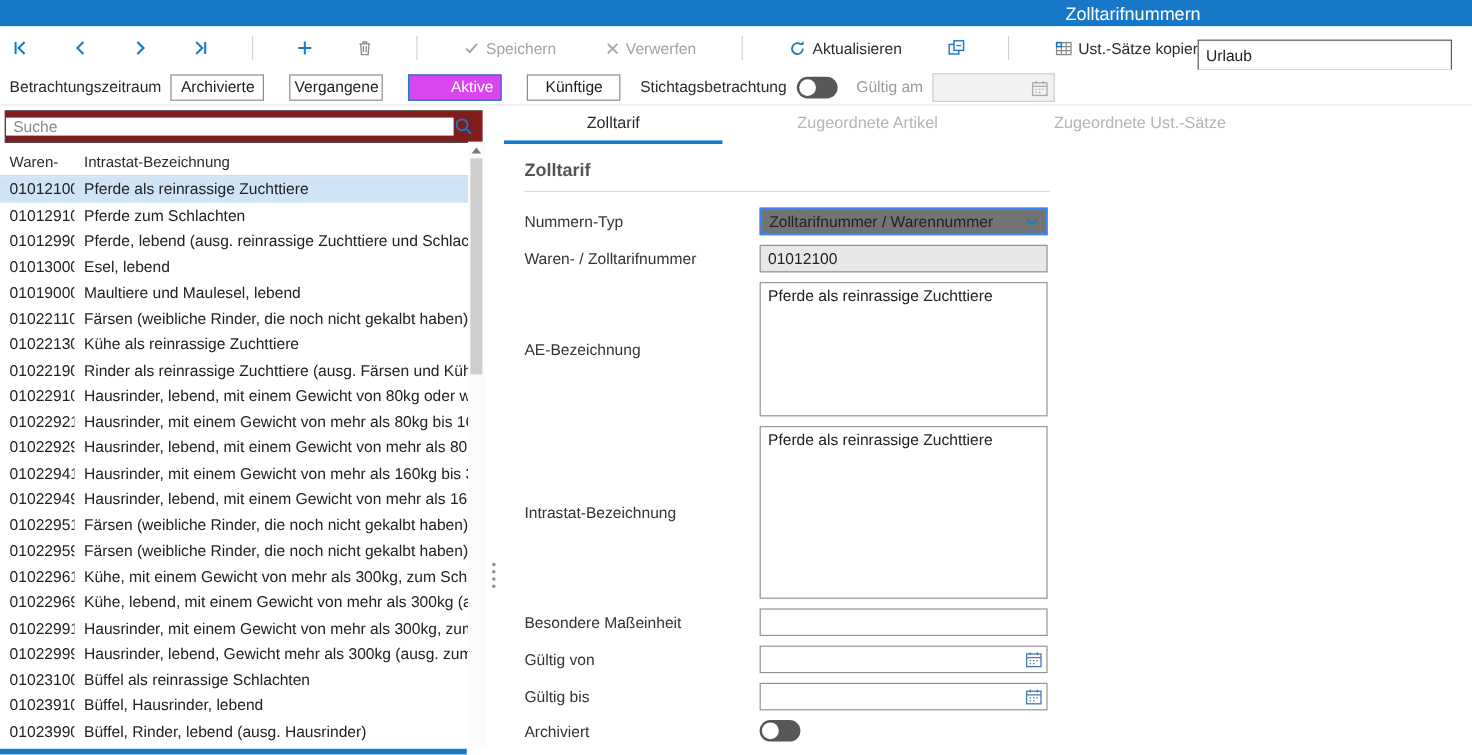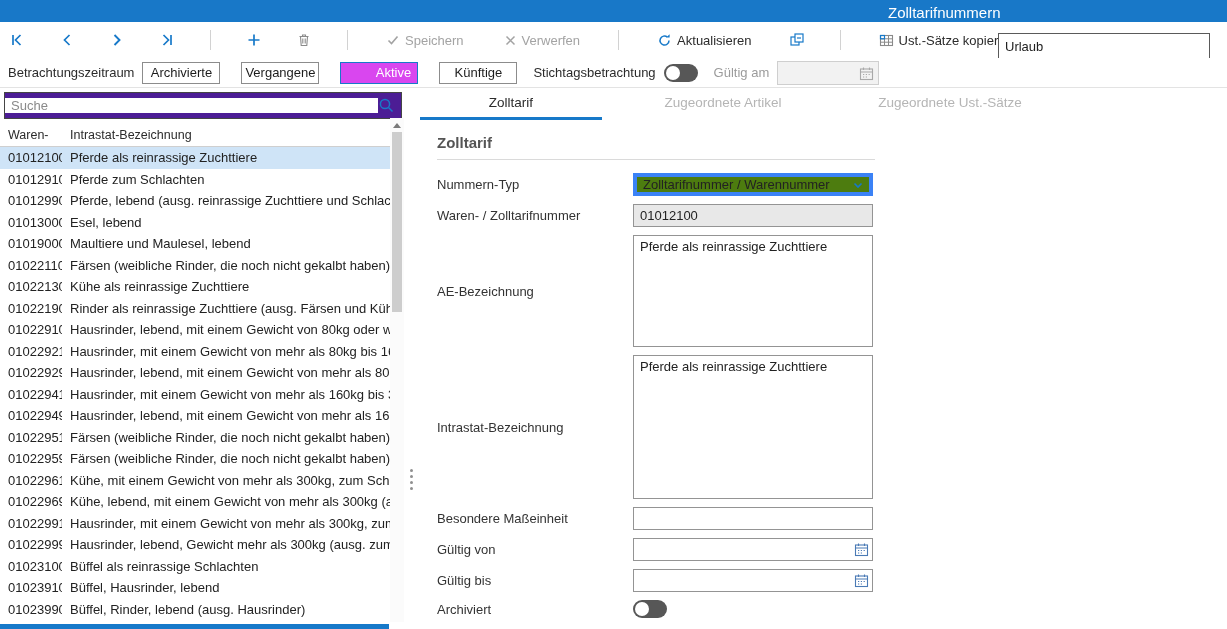--- a/index.html
+++ b/index.html
@@ -36,21 +36,21 @@
   .toggle .knob{position:absolute;left:2px;top:2px;width:14px;height:14px;border-radius:50%;background:#fff;}
   .filterbar .toggle{margin-left:8px;}
   .gueltig-lbl{margin-left:16px;color:#9b9b9b;}
   .date-disabled{margin-left:8px;width:102px;height:24px;background:#f2f2f2;border:1px solid #cfcfcf;
                  position:relative;box-sizing:border-box;}
   .date-disabled svg{position:absolute;right:4px;top:4px;}
 
   
   .left-panel{position:absolute;left:0;top:88px;width:412px;bottom:0;background:#fff;}
   .searchbox{position:absolute;left:4px;top:4px;width:398px;height:27px;border:1px solid #454545;
-             display:flex;align-items:center;box-sizing:border-box;background:#4c1d95;}
+             display:flex;align-items:center;box-sizing:border-box;background:#7f1d1d;}
   .searchbox input{flex:1;min-width:0;border:none;outline:none;font-family:inherit;font-size:13px;
                    padding:0 6px;color:#222;}
   .searchbox input::placeholder{color:#8a8a8a;}
   .searchbox svg{margin-right:6px;flex:none;}
   .table{position:absolute;left:0;top:37px;width:390px;bottom:7px;overflow:hidden;}
   .thead{display:flex;height:21px;line-height:21px;border-bottom:1px solid #cfcfcf;color:#2b2b2b;font-size:12.5px;}
   .col-nr{width:62px;padding-left:8px;flex:none;box-sizing:border-box;overflow:hidden;}
   .col-tx{flex:1;padding-left:8px;overflow:hidden;white-space:nowrap;}
   .trow{display:flex;height:21.5px;line-height:21.5px;cursor:pointer;white-space:nowrap;}
   .trow.selected{background:#cfe4f7;}
@@ -74,21 +74,21 @@
   .tab:nth-child(3){width:212px;}
   .tab.active{color:#2b2b2b;border-bottom:3px solid #1779c9;}
   .form{position:absolute;left:17px;top:40px;right:0;}
   .section-title{font-size:15px;font-weight:700;color:#555;margin:6px 0 8px;}
   .rule{width:438px;border-top:1px solid #dadada;margin-bottom:13px;}
   .frow{display:flex;align-items:center;margin-bottom:8px;}
   .flabel{width:196px;flex:none;color:#333;}
   .field{width:240px;box-sizing:border-box;}
   input.field{height:23px;border:1px solid #949494;padding:0 6px;font-family:inherit;font-size:13px;color:#222;background:#fff;}
   input.readonly{background:#e8e8e8;}
-  .select{height:23px;border:4px solid #3b82f6;background:#4d7c0f;display:flex;align-items:center;
+  .select{height:23px;border:2px solid #3b82f6;background:#737373;display:flex;align-items:center;
           justify-content:space-between;padding:0 5px 0 6px;cursor:pointer;}
   .select .sel-val{overflow:hidden;white-space:nowrap;}
   textarea.field{border:1px solid #949494;padding:3px 6px;font-family:inherit;font-size:13px;color:#222;
                  resize:none;outline:none;display:block;}
   .ta-ae{height:112px;}
   .ta-intra{height:144px;}
   .datewrap{position:relative;width:240px;}
   .datewrap input{width:100%;box-sizing:border-box;height:23px;border:1px solid #949494;
                   padding:0 24px 0 6px;font-family:inherit;font-size:13px;}
   .datewrap svg{position:absolute;right:4px;top:4px;cursor:pointer;}

